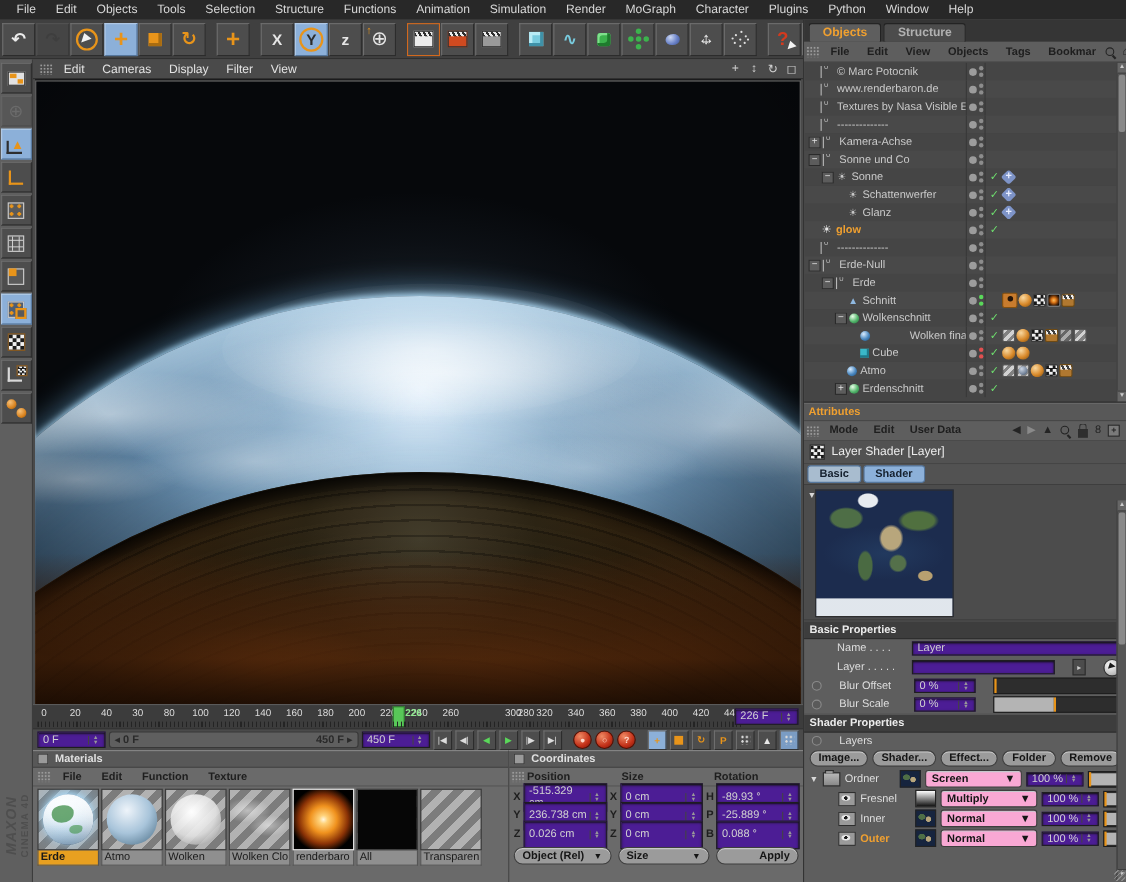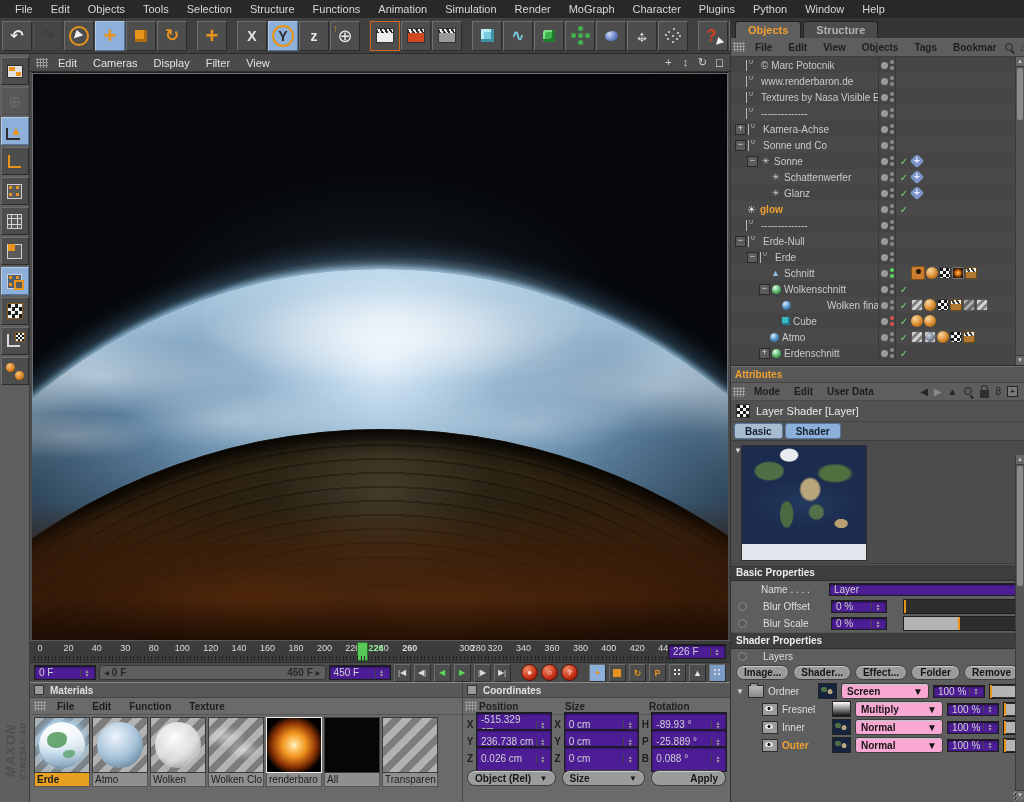--- a/index.html
+++ b/index.html
@@ -468,21 +468,21 @@
         <span class="rtick" style="left: 91.3333px;">30</span>
         <span class="rtick" style="left: 119.778px;">80</span>
         <span class="rtick" style="left: 148.222px;">100</span>
         <span class="rtick" style="left: 176.667px;">120</span>
         <span class="rtick" style="left: 205.111px;">140</span>
         <span class="rtick" style="left: 233.556px;">160</span>
         <span class="rtick" style="left: 262px;">180</span>
         <span class="rtick" style="left: 290.444px;">200</span>
         <span class="rtick" style="left: 318.889px;">220</span>
         <span class="rtick" style="left: 347.333px;">240</span>
-        <span class="rtick" style="left: 375.778px; font-weight: bold;">260</span>
+        <span class="rtick" style="left: 375.778px;">260</span>
         <span class="rtick" style="left: 404.222px; margin-left: 40px;">280</span>
         <span class="rtick" style="left: 432.667px;">300</span>
         <span class="rtick" style="left: 461.111px;">320</span>
         <span class="rtick" style="left: 489.556px;">340</span>
         <span class="rtick" style="left: 518px;">360</span>
         <span class="rtick" style="left: 546.444px;">380</span>
         <span class="rtick" style="left: 574.889px;">400</span>
         <span class="rtick" style="left: 603.333px;">420</span>
         <span class="rtick" style="left: 631.778px;">440</span>
         <div id="playhead" style="left: 323.422px;"></div>
@@ -1109,20 +1109,27 @@
 
     <div class="shead">
       <span>Basic Properties</span>
     </div>
     <div class="arow">
       <span style="width:7px;flex:none;"></span>
       <span class="alabel">Name . . . .</span>
       <span class="dfield afield">
         <span>Layer</span>
       </span>
+    </div>
+    <div class="arow">
+      <span style="width:7px;flex:none;"></span>
+      <span class="alabel">Layer . . . . .</span>
+      <span class="dfield afield"></span>
+      <span class="sideBtn">▸</span>
+      <span class="circBtn"></span>
     </div>
     <div class="arow">
       <span class="anim"></span>
       <span class="alabel">Blur Offset</span>
       <span class="dfield" style="width:56px;flex:none;height:13px;">
         <span>0 %</span>
         <span class="spin">
             <span>▴</span>
             <span>▾</span>
           </span>

